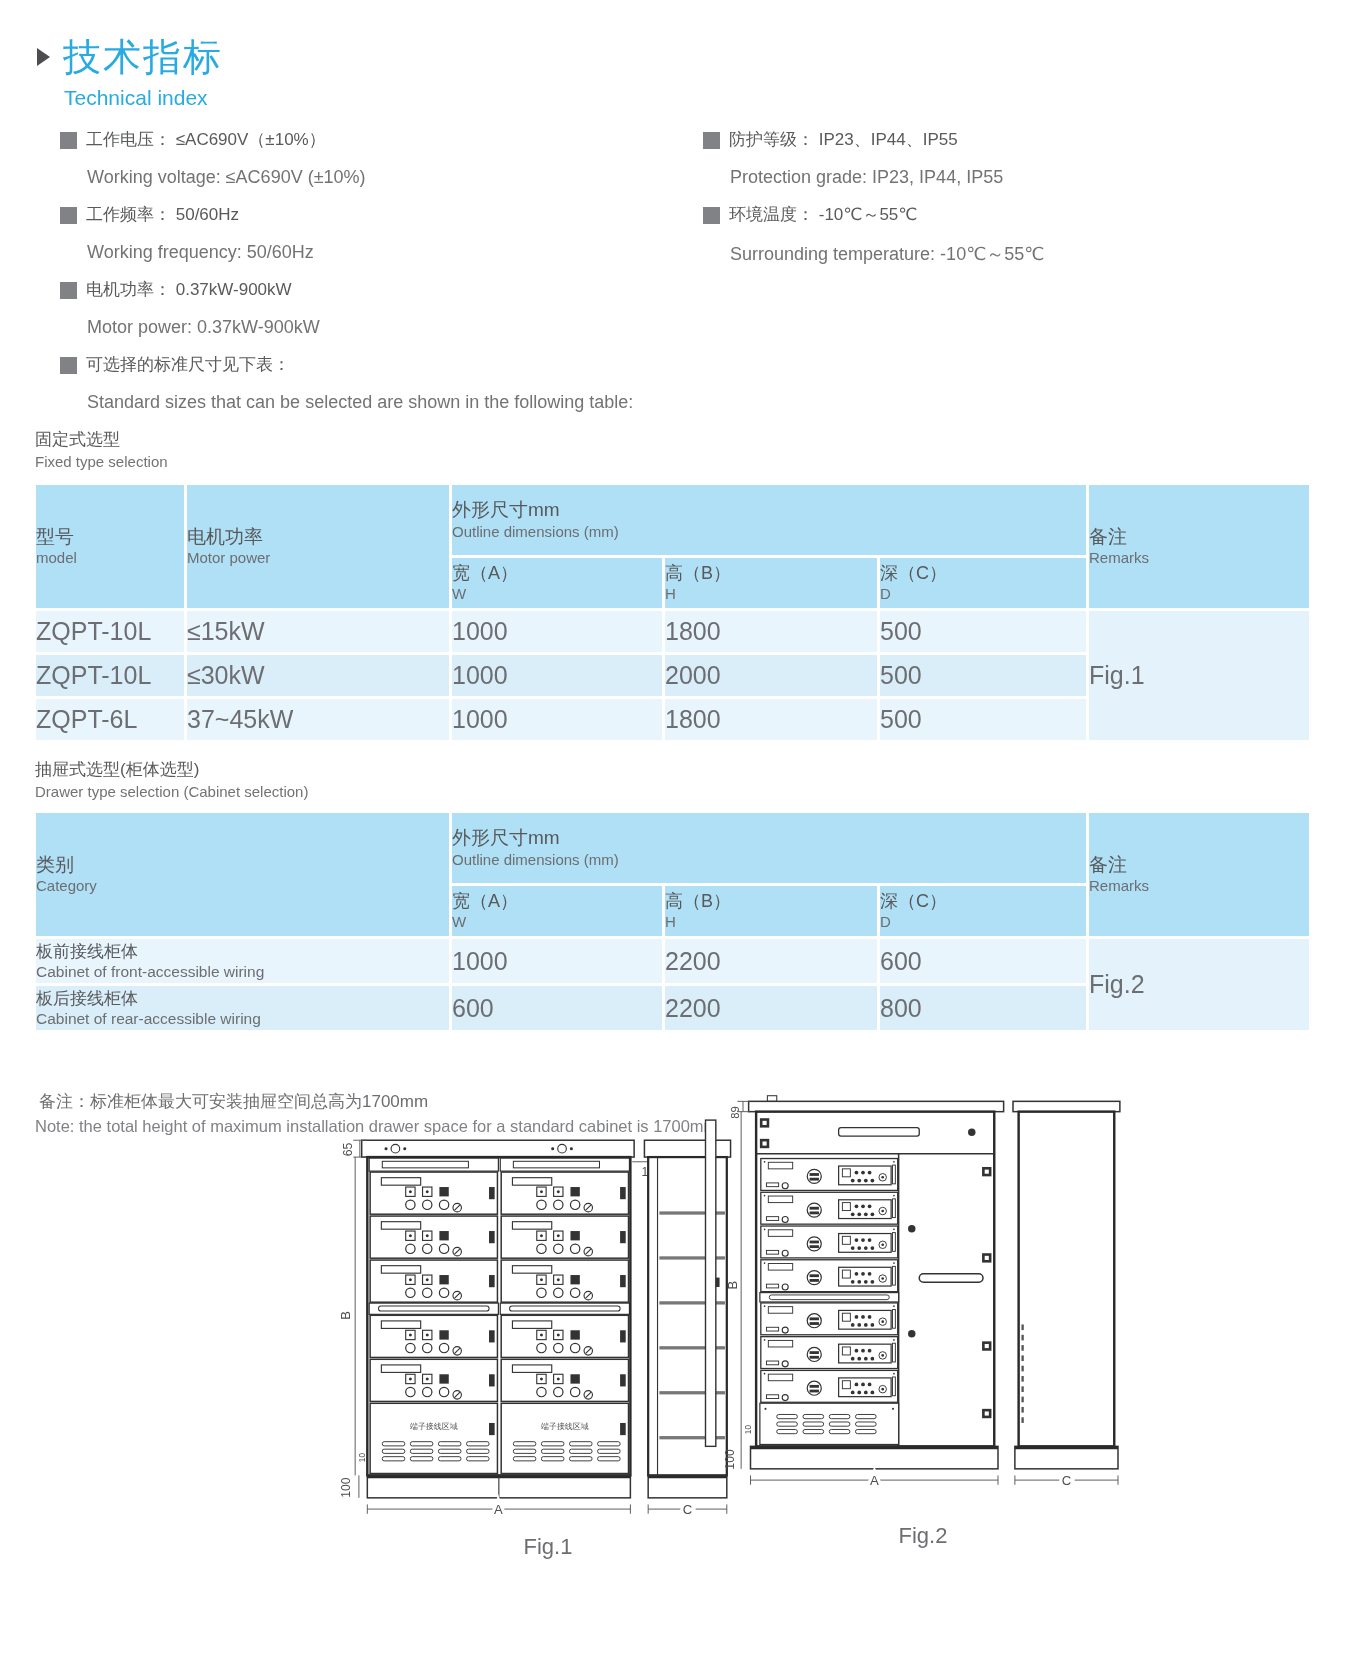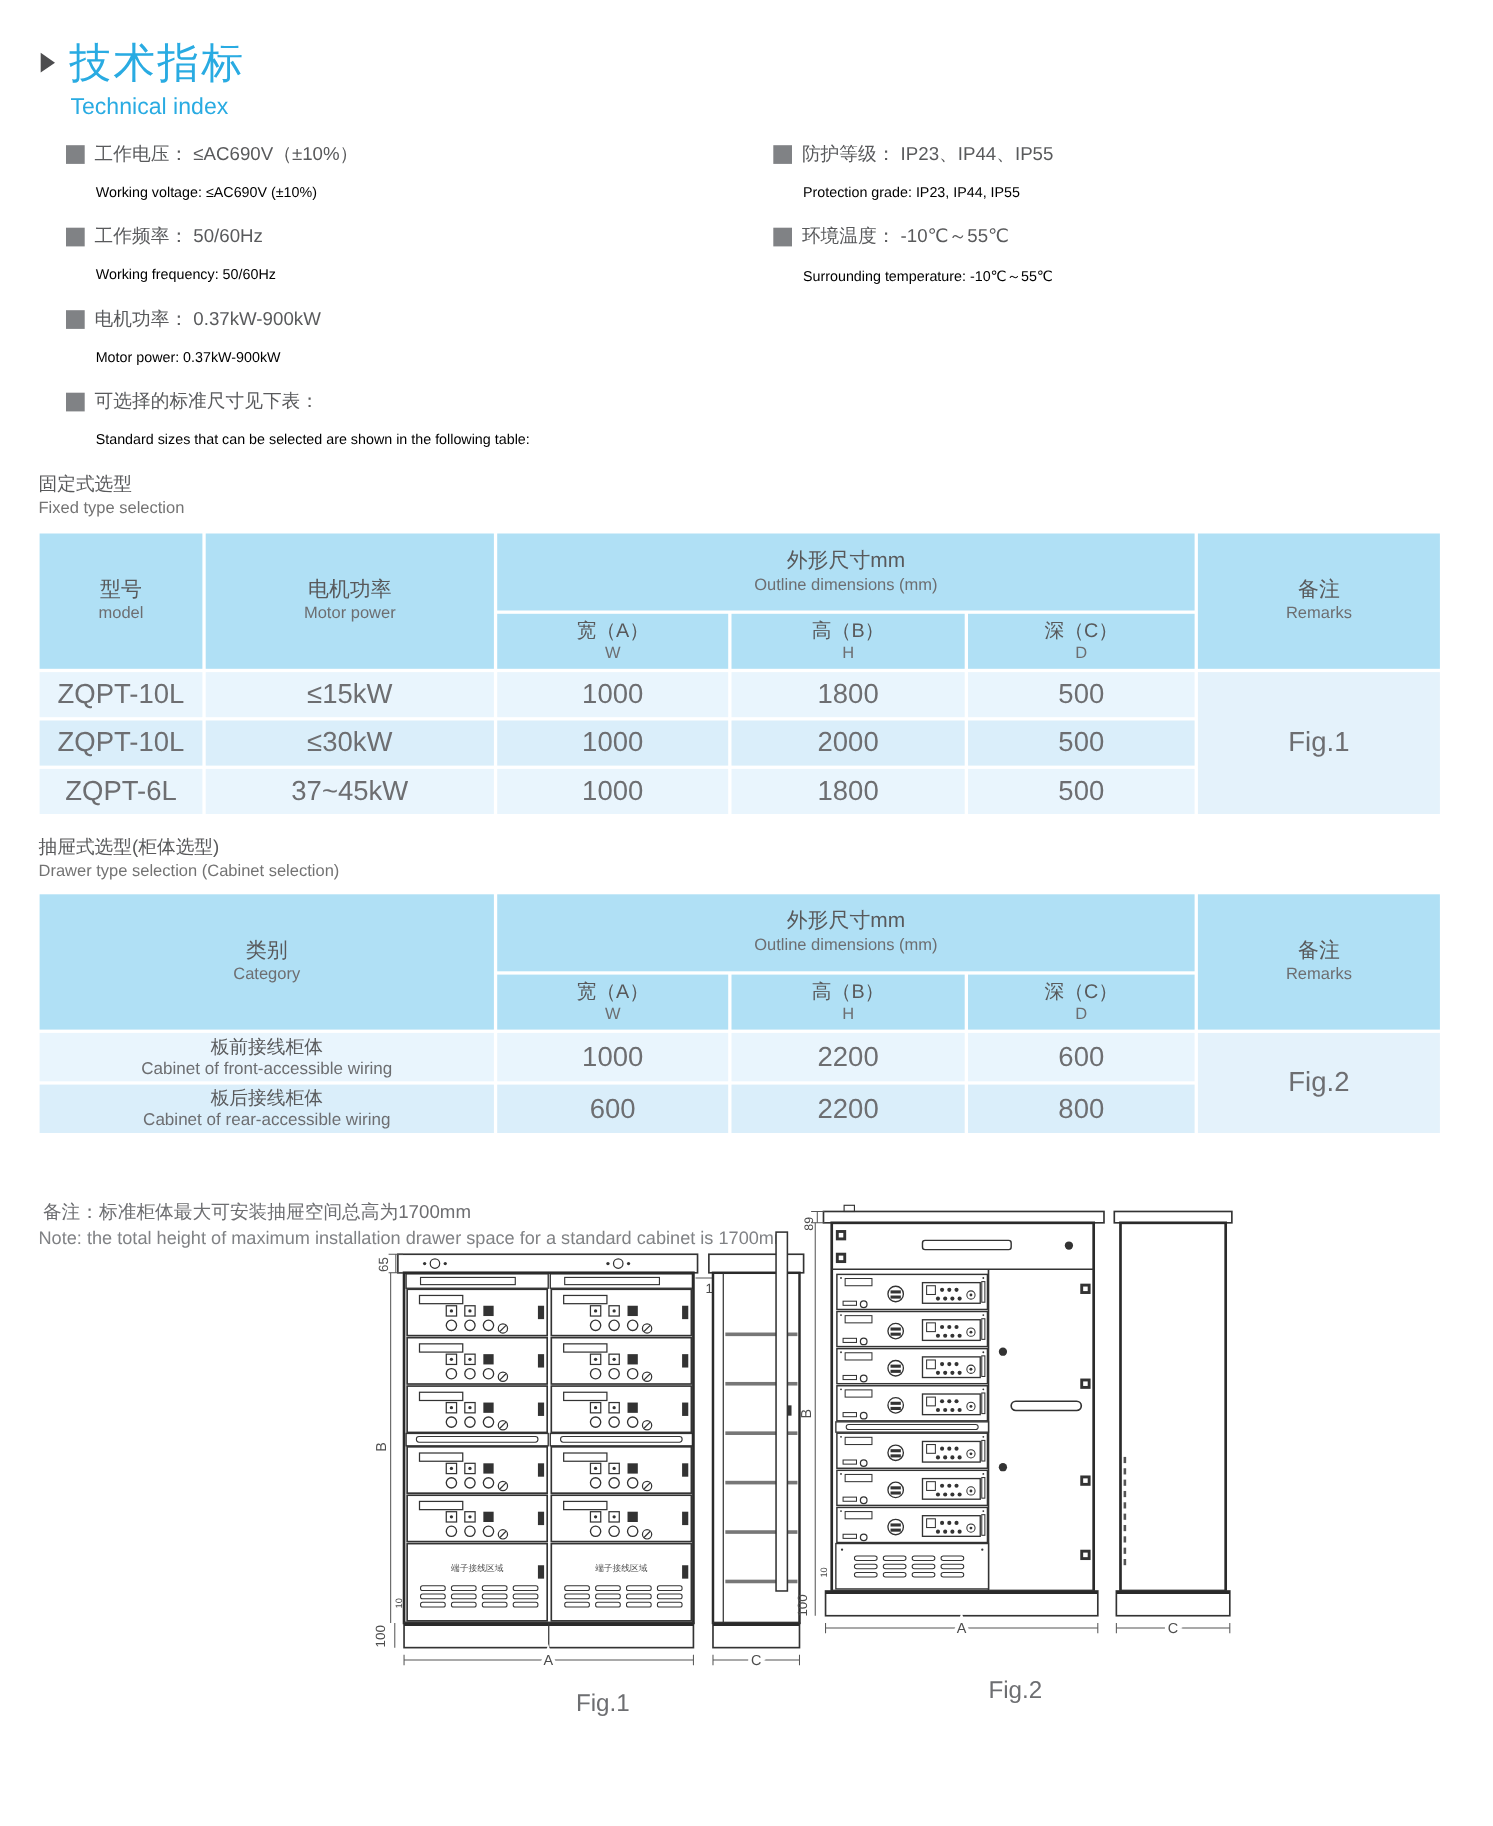--- a/index.html
+++ b/index.html
@@ -7,26 +7,26 @@
        font-family:"Liberation Sans","DejaVu Sans",sans-serif;color:#6d6e71;}
   .abs{position:absolute}
   
   .tri{width:0;height:0;border-top:9px solid transparent;border-bottom:9px solid transparent;
        border-left:13px solid #4d4d4f}
   .title-zh{font-size:38px;color:#29abe2;letter-spacing:2px}
   .title-en{font-size:21px;color:#29abe2}
   
   .sq{width:17px;height:17px;background:#808285}
   .zh-line{font-size:17px;color:#595a5c;white-space:nowrap}
-  .en-line{font-size:13px;color:#000000;white-space:nowrap}
+  .en-line{font-size:18px;color:#737373;white-space:nowrap}
   .sec-zh{font-size:17px;color:#58595b}
   .sec-en{font-size:15px;color:#737373}
   
   table.spec{border-collapse:separate;border-spacing:3px;table-layout:fixed}
-  table.spec td{text-align:center;vertical-align:middle;padding:0}
+  table.spec td{text-align:left;vertical-align:middle;padding:0}
   .hcell{background:#b0e0f5}
   .hz{font-size:19px;color:#58595b;line-height:1.3}
   .he{font-size:15px;color:#6d6e71;line-height:1.25}
   .hz2{font-size:18px;color:#58595b;line-height:1.25}
   .rowA{background:#e9f5fd}
   .rowB{background:#daeefa}
   .remspan{background:#e4f2fb}
   .val{font-size:25px;color:#6d6e71}
   .catz{font-size:17px;color:#58595b;line-height:1.3}
   .cate{font-size:15.5px;color:#6d6e71;line-height:1.2}

